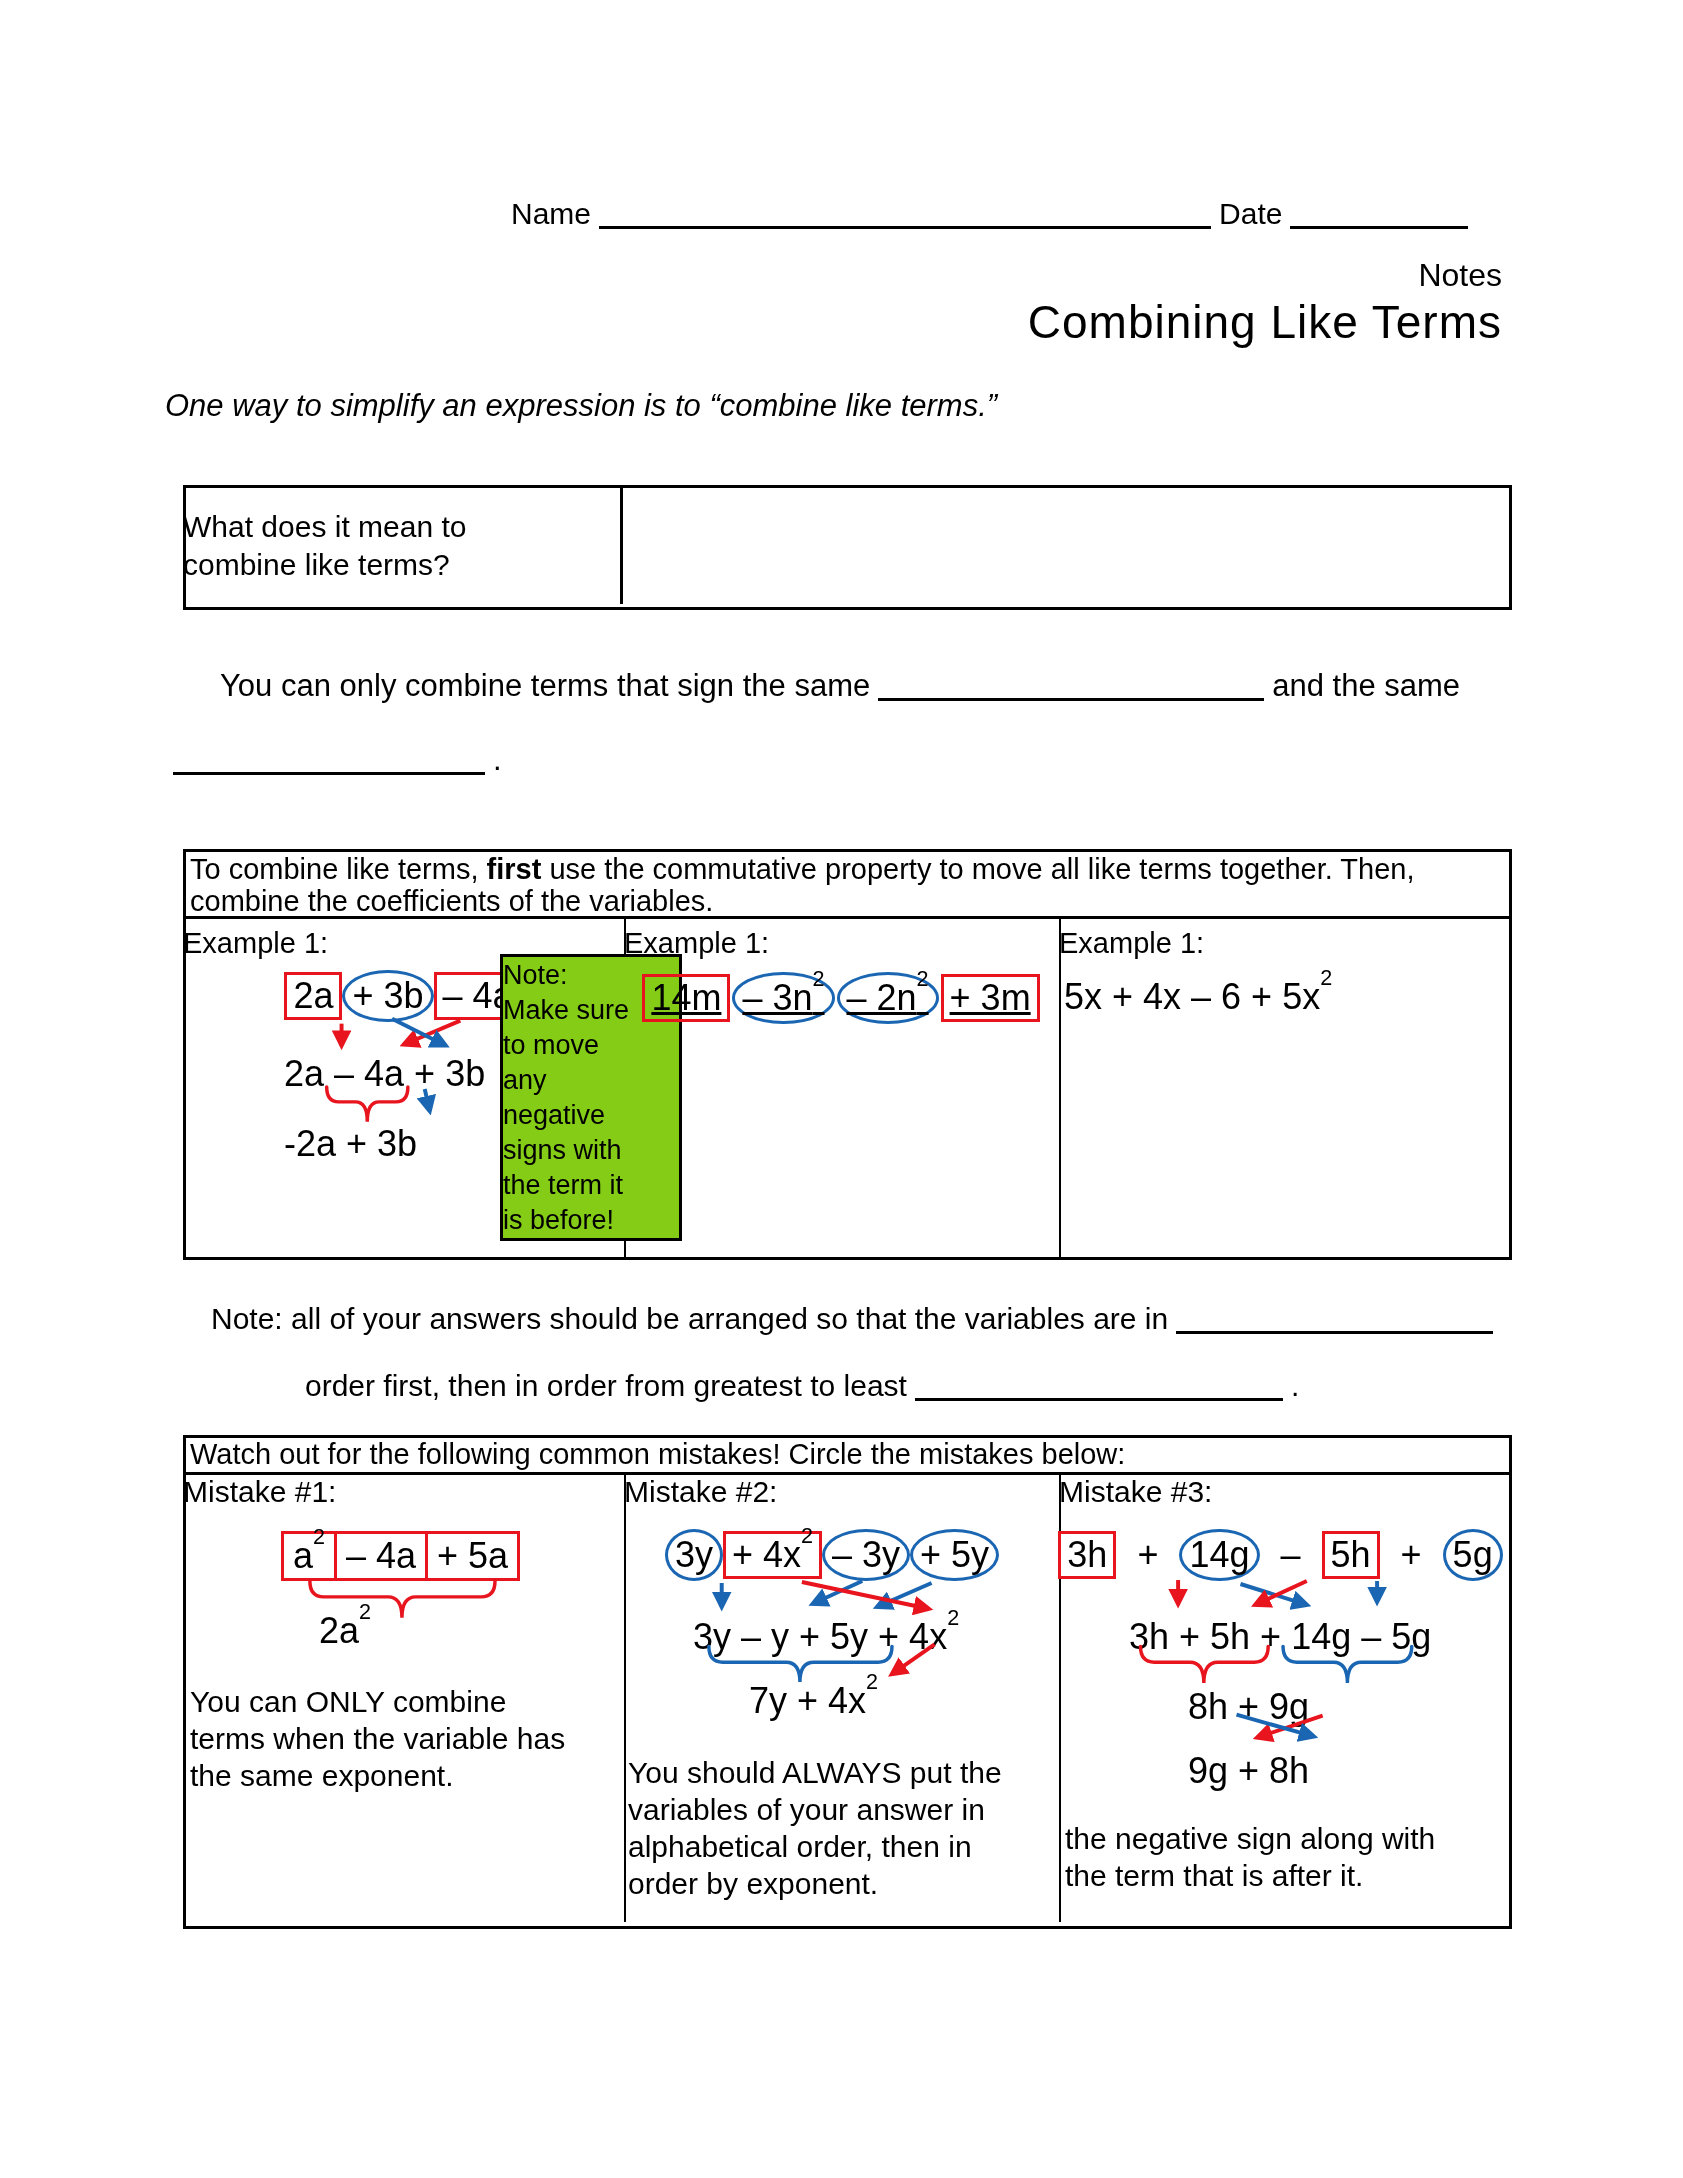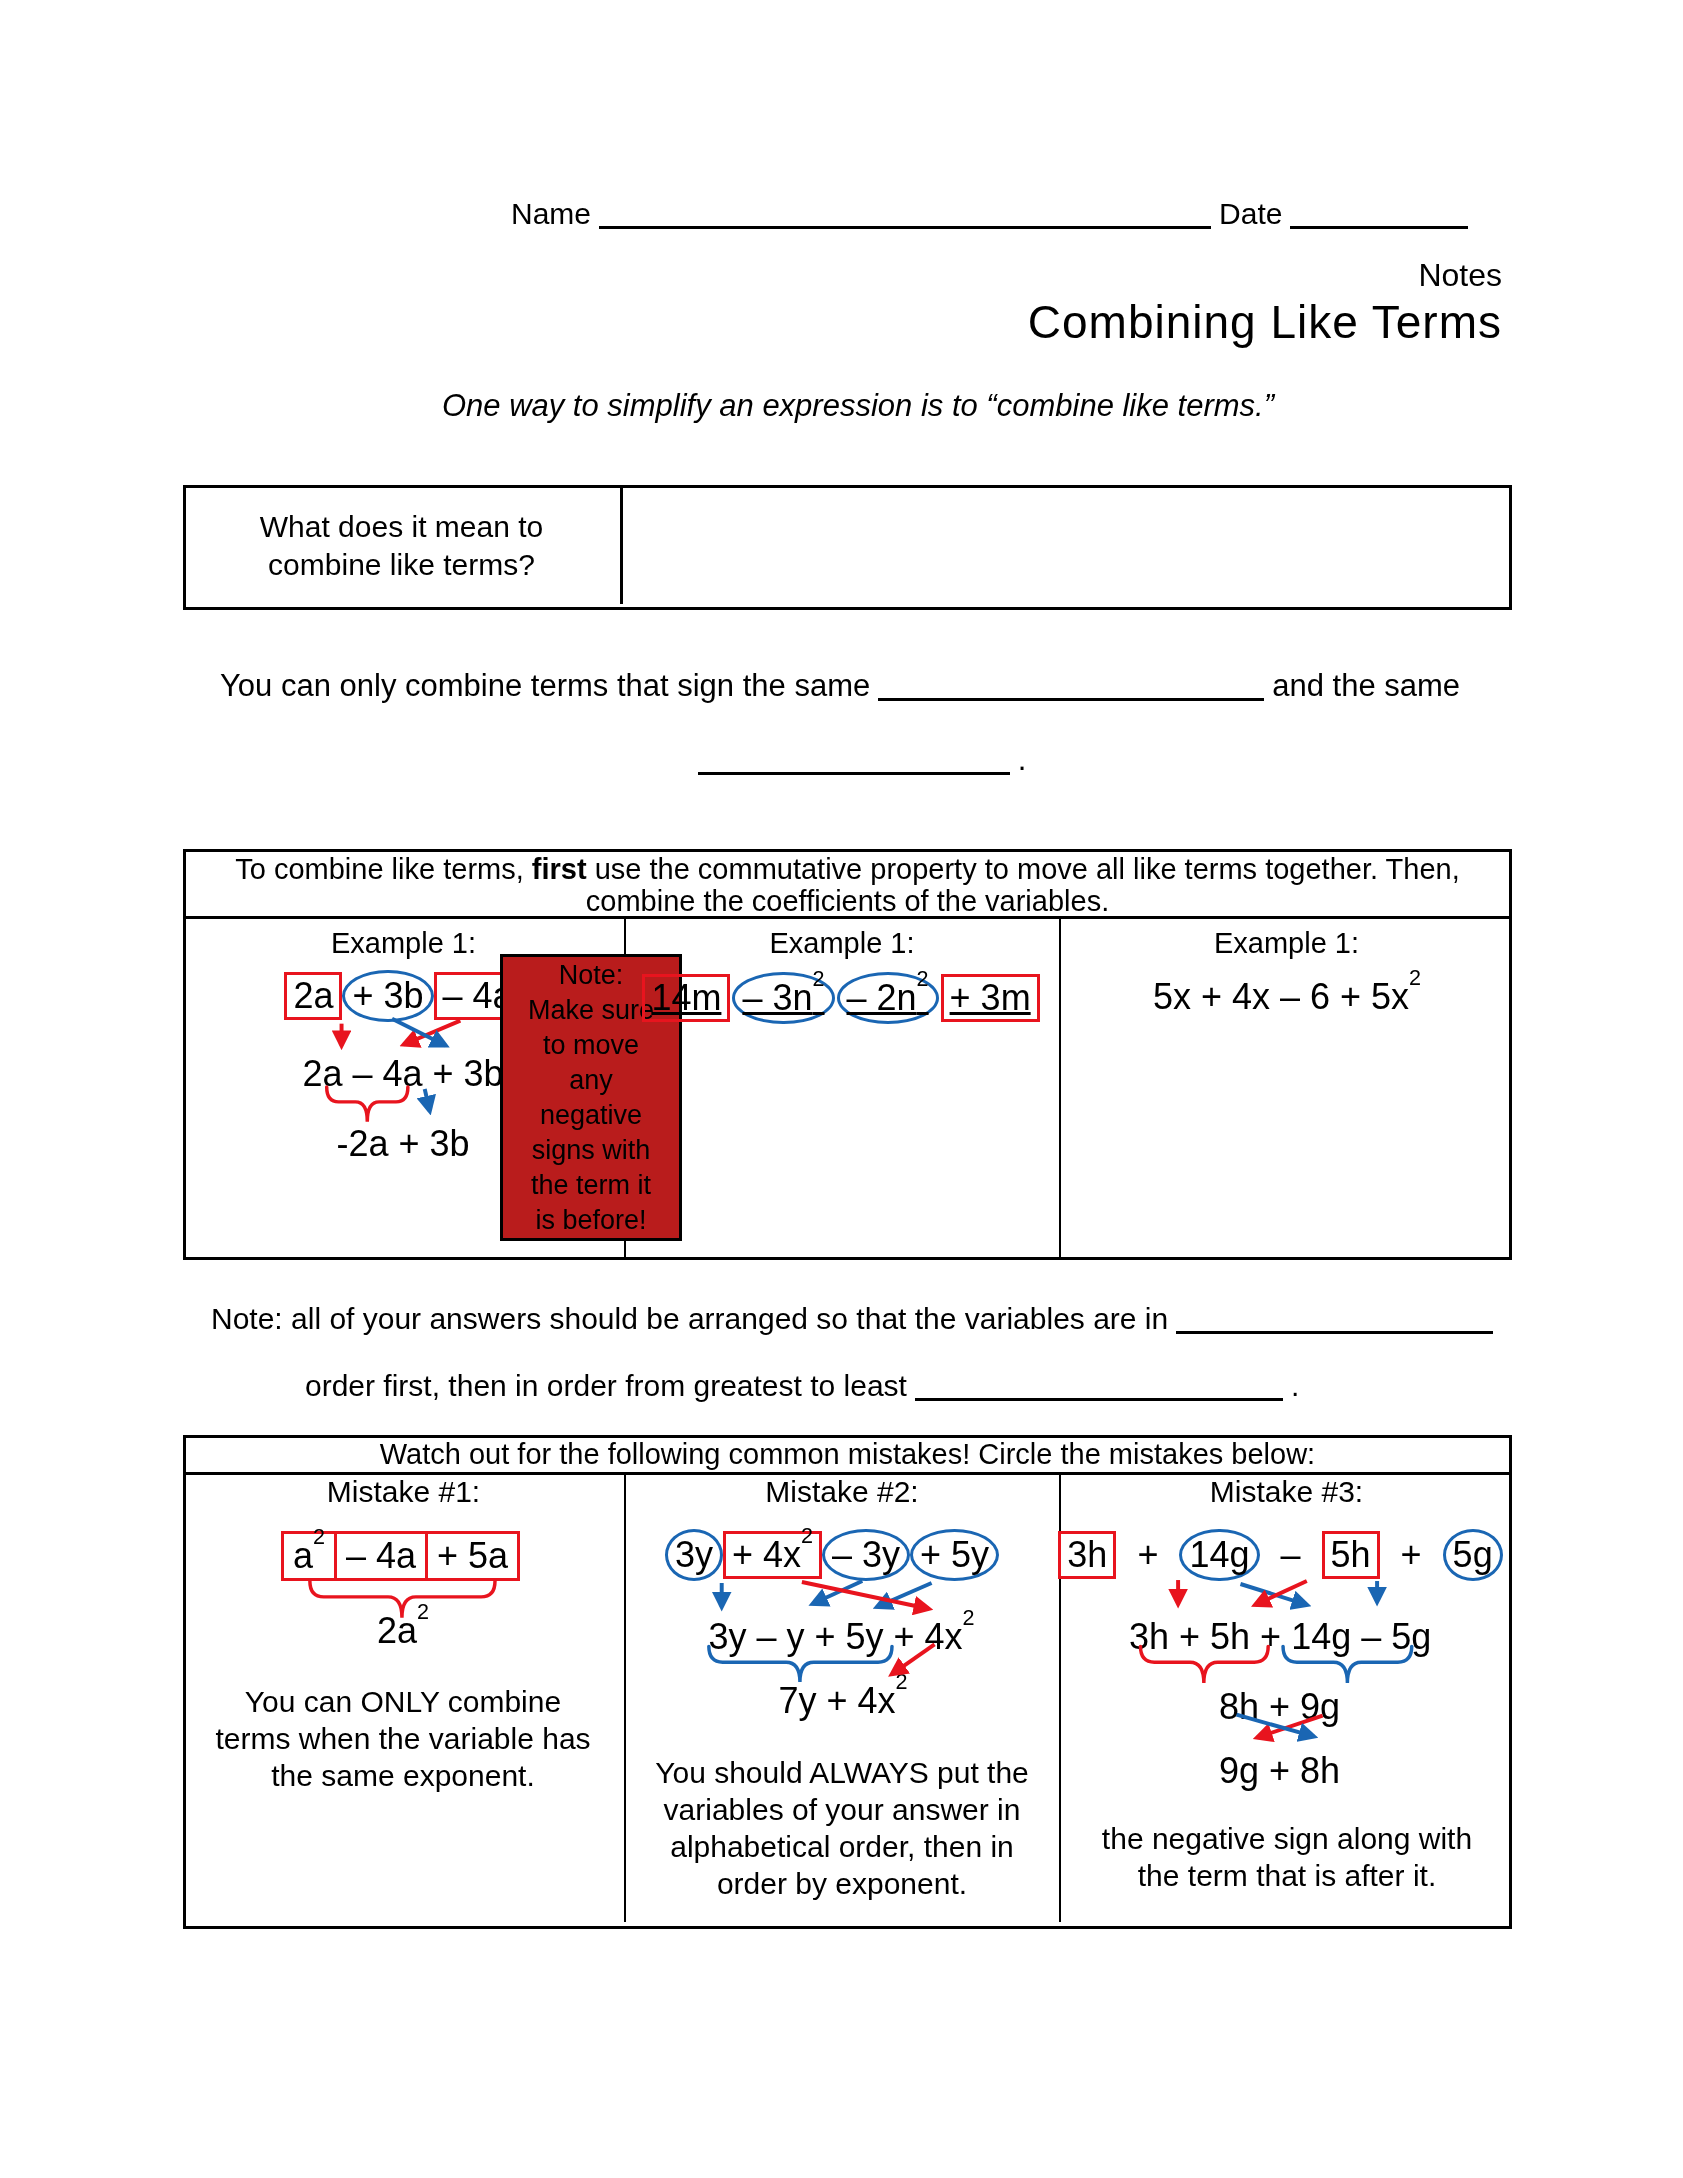--- a/index.html
+++ b/index.html
@@ -1,20 +1,20 @@
 <!DOCTYPE html>
 <html><head>
 <meta charset="utf-8">
 <style>
   :root{ --red:#E8141E; --blue:#1A66B3; }
   html,body{margin:0;padding:0;background:#fff;}
   #page{position:relative;width:1683px;height:2178px;background:#fff;overflow:hidden;
         font-family:"Liberation Sans", sans-serif;color:#000;}
   .abs{position:absolute;}
-  .ctr{text-align:center;}
+  .ctr{}
   .math{font-size:36px;white-space:nowrap;}
   sup{font-size:60%;position:relative;top:-0.5em;}
   .blank{display:inline-block;border-bottom:3px solid #000;height:1em;vertical-align:-5px;margin:0 8px;}
   .redbox{display:inline-block;border:3px solid var(--red);padding:0 6px;background:transparent;}
   .bluellipse{display:inline-block;border:3px solid var(--blue);border-radius:50%;padding:2px 7px;}
   .redcell{display:inline-block;border:3px solid var(--red);padding:1px 9px;}
   .redcell + .redcell{margin-left:-3px;}
   .flexrow{display:flex;justify-content:center;align-items:center;}
   .capline{line-height:37px;font-size:30px;}
 
@@ -39,21 +39,21 @@
   #exDiv1{left:624px;top:916px;height:342px;width:0;border-left:2px solid #000;}
   #exDiv2{left:1059px;top:916px;height:342px;width:0;border-left:2px solid #000;}
   #exHeader{left:190px;top:853px;width:1315px;font-size:29px;line-height:32px;}
   #exL1{left:183px;top:927px;width:441px;font-size:29px;}
   #exL2{left:624px;top:927px;width:436px;font-size:29px;}
   #exL3{left:1059px;top:927px;width:455px;font-size:29px;}
 
   #c1expr{left:284px;top:970px;width:238px;}
   #c1step{left:284px;top:1053px;width:238px;}
   #c1res{left:284px;top:1123px;width:238px;}
-  #noteBox{left:500px;top:954px;width:176px;height:281px;border:3px solid #000;background:#b91c1c;z-index:3;
+  #noteBox{left:500px;top:954px;width:176px;height:281px;border:3px solid #000;background:#84cc16;z-index:3;
            display:flex;flex-direction:column;justify-content:center;font-size:27px;line-height:35px;}
   #c2expr{left:653px;top:972px;width:376px;gap:2px;z-index:4;text-decoration:underline;}
   #c3expr{left:1064px;top:976px;width:446px;}
 
   #an1{left:211px;top:1301px;font-size:30px;}
   #an1Blank{width:317px;}
   #an2{left:305px;top:1368px;font-size:30px;}
   #an2Blank{width:368px;}
 
   #mkTable{left:183px;top:1435px;width:1323px;height:488px;border:3px solid #000;}

